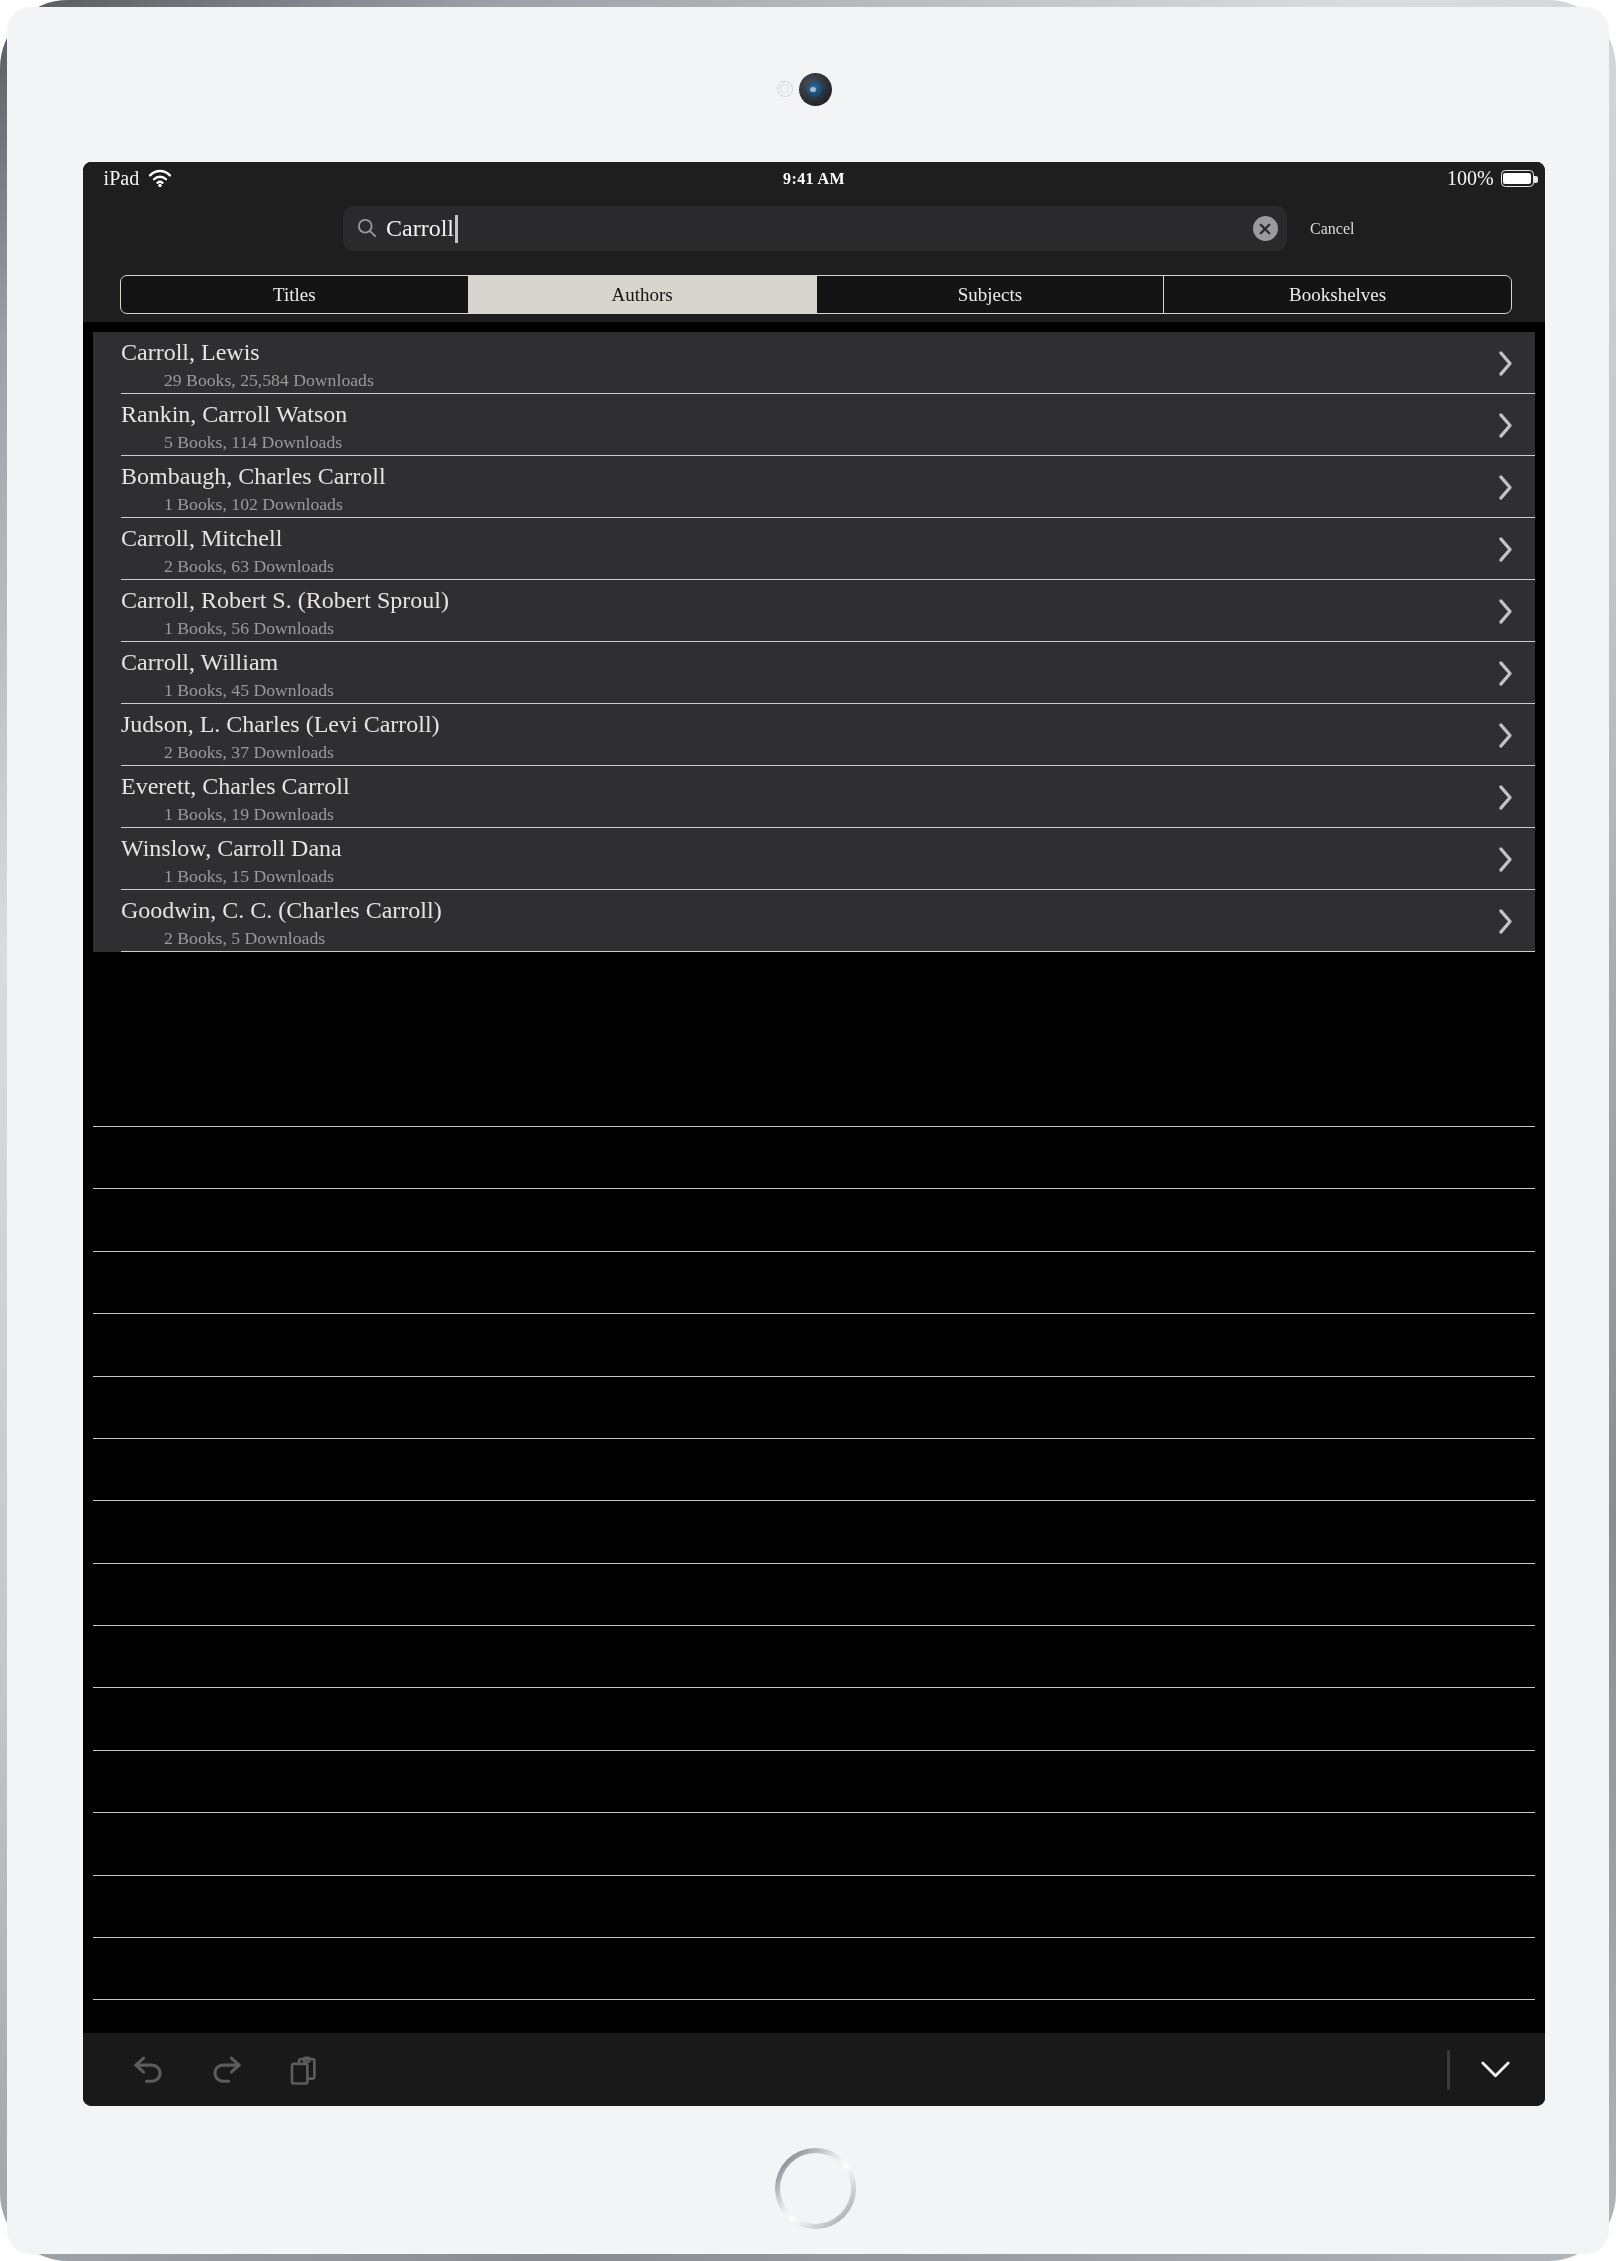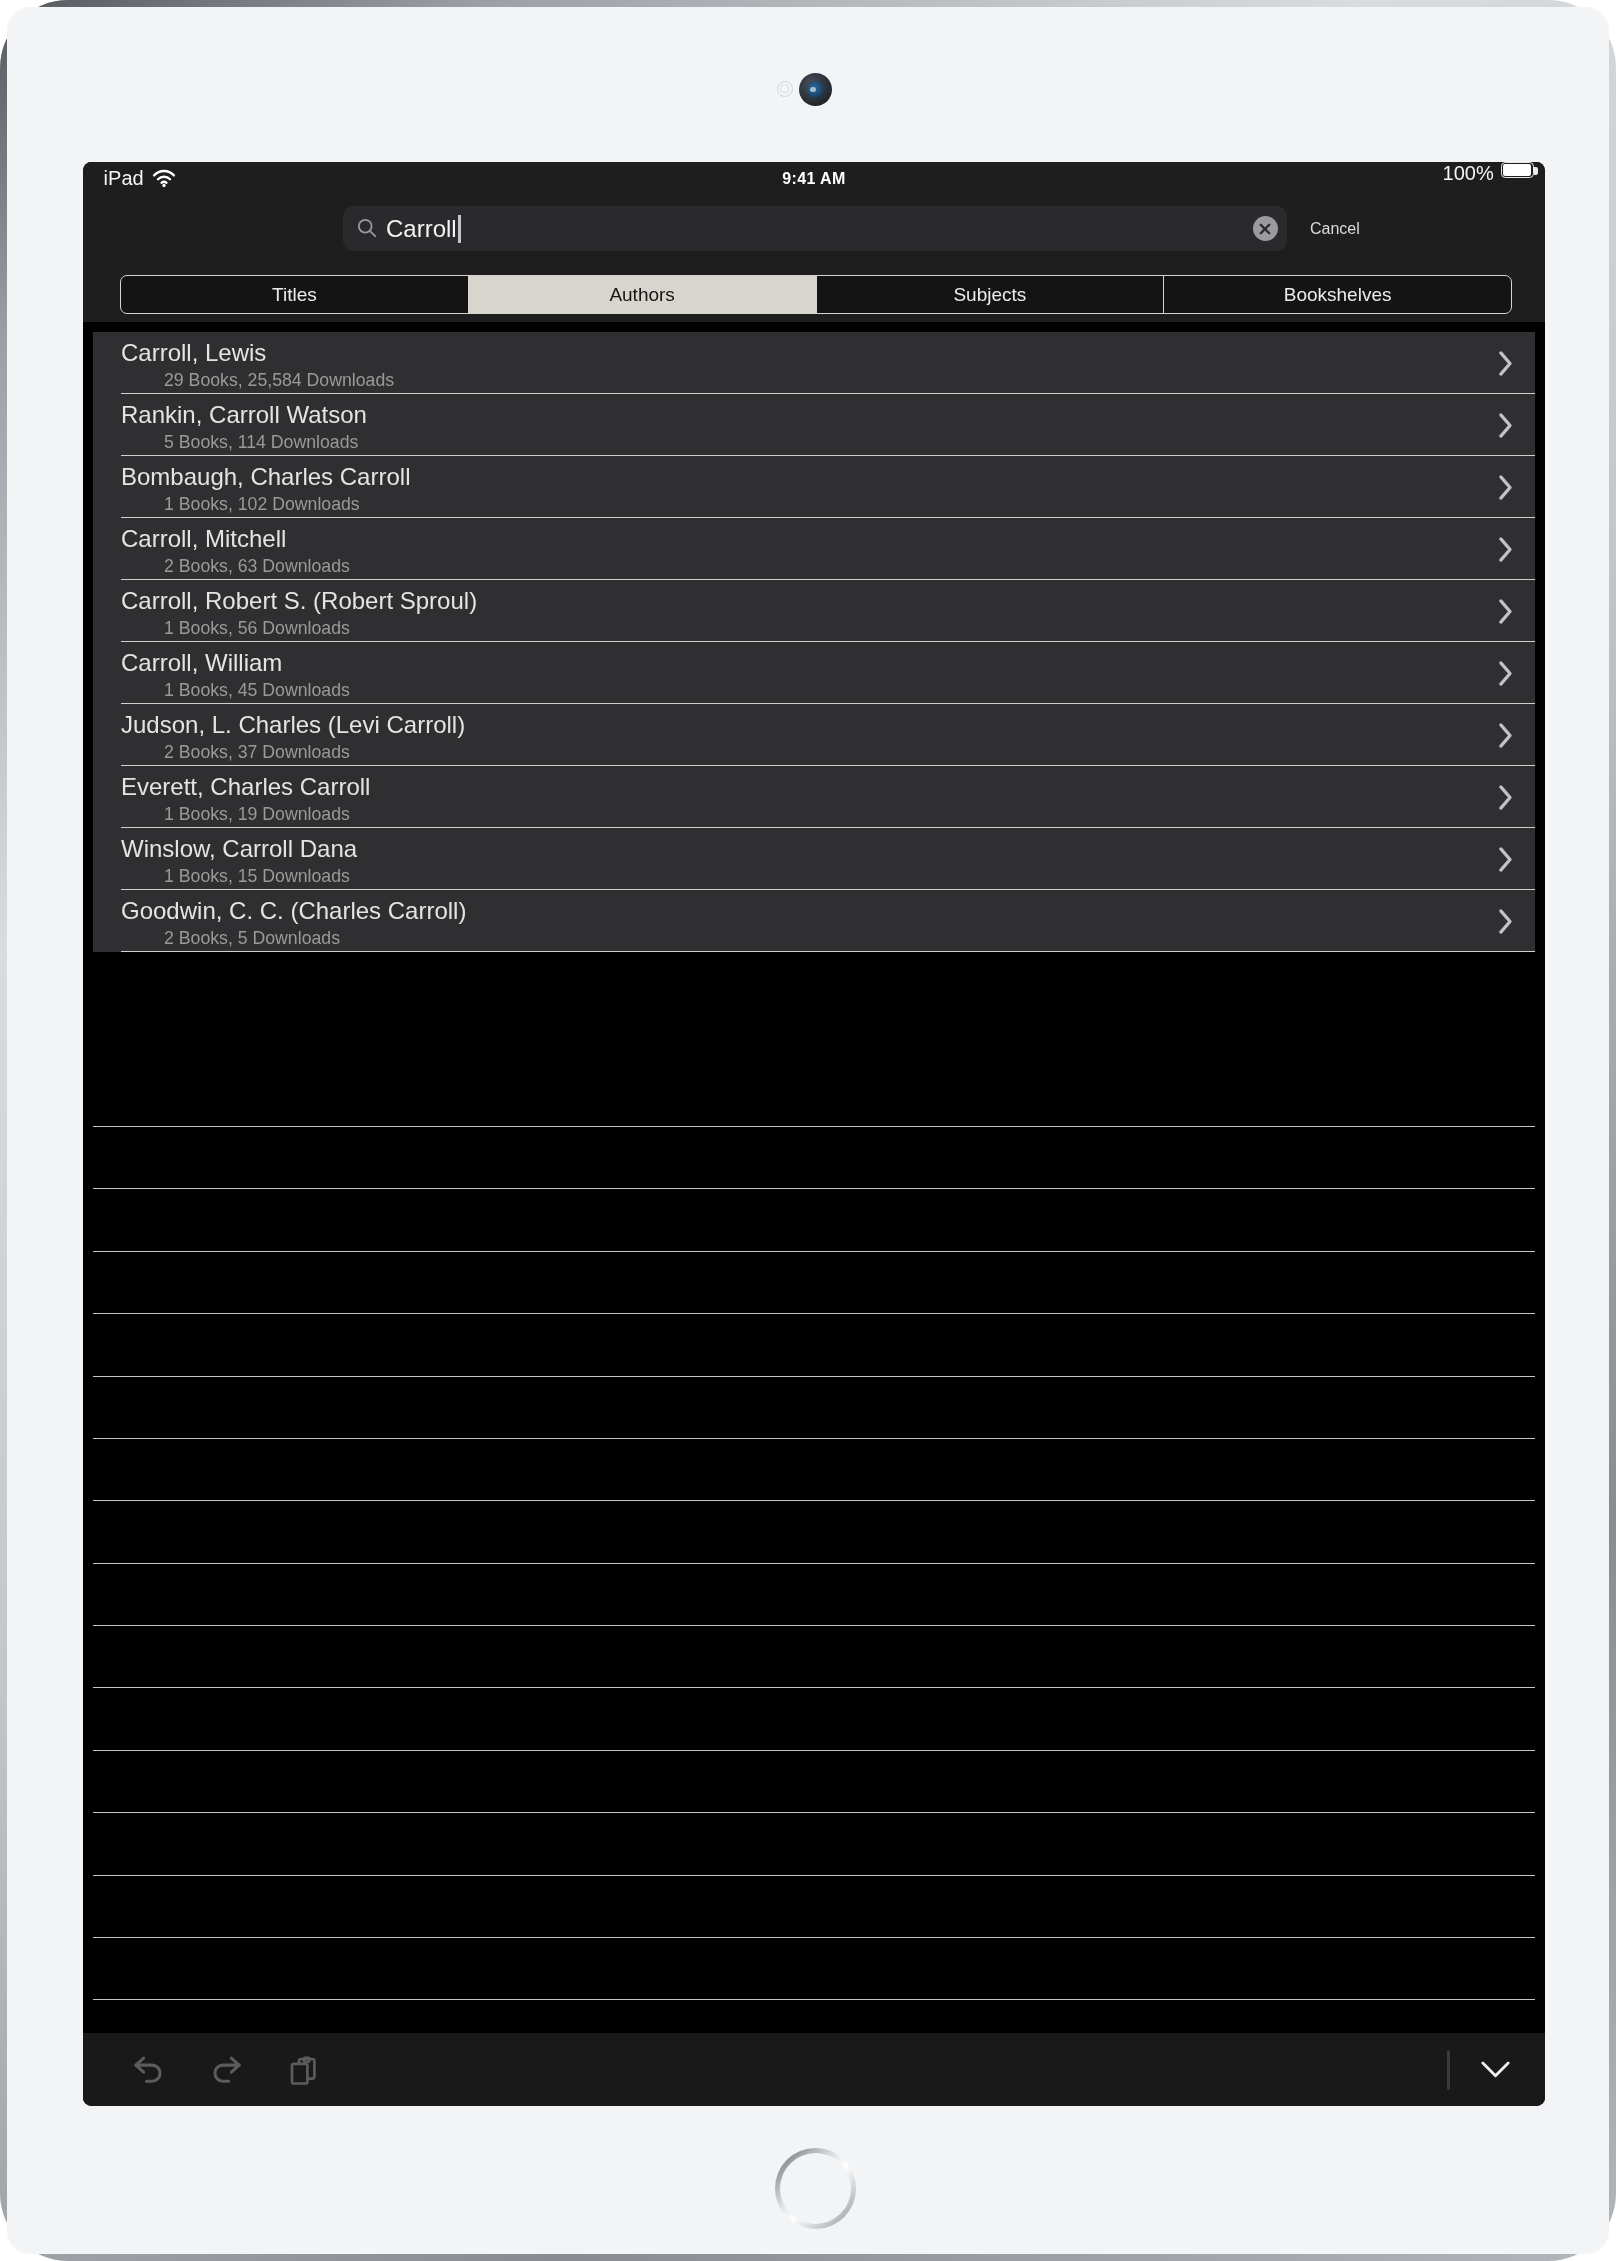--- a/index.html
+++ b/index.html
@@ -1,19 +1,19 @@
 <!DOCTYPE html>
 <html style="font-size:11.3px"><head>
 <meta charset="utf-8">
 <style>
   html,body{margin:0;padding:0;background:#ffffff;width:1616px;height:2261px;overflow:hidden;
     font-family:"Liberation Sans",sans-serif;-webkit-font-smoothing:antialiased;}
   .device{position:absolute;left:0;top:0;width:1616px;height:2261px;border-radius:68px;
     background:linear-gradient(145deg,#54575c 0%,#9ba0a6 10%,#d9dcdf 28%,#c2c6ca 50%,#888c91 78%,#b3b7bc 100%);}
-  .bezel{position:absolute;left:7px;top:7px;right:7px;bottom:7px;background:#f3f4f6;border-radius:23px;}
+  .bezel{position:absolute;left:7px;top:7px;right:7px;bottom:7px;background:#f3f4f6;border-radius:23px;font-family:Liberation Serif, serif;}
   
   .sensor{position:absolute;left:770px;top:74px;width:15.6px;height:15.6px;border-radius:50%;
     border:1.4px solid #d3d6da;box-sizing:border-box;}
   .sensor::after{content:"";position:absolute;left:2.1px;top:2.1px;width:8.5px;height:8.5px;border-radius:50%;
     border:1.4px solid #d9dcdf;box-sizing:border-box;}
   .camera{position:absolute;left:792px;top:66px;width:33px;height:33px;border-radius:50%;
     background:radial-gradient(circle at 38% 35%,#4a505a 0%,#2b2f36 55%,#141619 100%);}
   .camera .lens{position:absolute;left:7.8px;top:7.8px;width:17px;height:17px;border-radius:50%;
     background:radial-gradient(circle at 40% 40%,#2f6a9a 0%,#1d4a70 55%,#0c1d2c 100%);}
   .camera .glint{position:absolute;left:11.3px;top:13.5px;width:5.7px;height:5.7px;border-radius:50%;background:#b9cddc;opacity:.85;}
@@ -24,21 +24,21 @@
   
   .screen{position:absolute;left:76px;top:155px;width:1462px;height:1944px;background:#000;
     border-radius:8.5px;overflow:hidden;}
   
   .header{position:absolute;left:0;top:0;width:100%;height:160px;background:#1e1e1f;}
   .statusbar{position:absolute;left:0;top:0;width:100%;height:33px;}
   .sb-left{position:absolute;left:20.6px;top:0;height:33px;display:flex;align-items:center;gap:8.5px;}
   .sb-device{color:#f4f4f4;font-size:20px;}
   .sb-time{position:absolute;left:0;right:0;top:0;height:33px;display:flex;align-items:center;justify-content:center;
     color:#ffffff;font-size:16px;font-weight:700;letter-spacing:0.4px;}
-  .sb-right{position:absolute;right:11.3px;top:0;height:33px;display:flex;gap:7px;}
+  .sb-right{position:absolute;right:11.3px;top:0;height:33px;display:flex;align-items:center;gap:7px;}
   .sb-batt-text{color:#f4f4f4;font-size:20px;}
   .batt{position:relative;width:33px;height:16.3px;border:1.4px solid #e9e9e9;border-radius:4.3px;box-sizing:border-box;}
   .batt .fill{position:absolute;left:1.4px;top:1.4px;right:1.4px;bottom:1.4px;background:#ffffff;border-radius:2.1px;}
   .batt .tip{position:absolute;right:-5px;top:4.3px;width:3.5px;height:7.8px;background:#e9e9e9;border-radius:0 2.1px 2.1px 0;}
   
   .searchfield{position:absolute;left:260px;top:44px;width:944px;height:45px;background:#2a2a2c;border-radius:10px;}
   .searchfield .mag{position:absolute;left:12.8px;top:11.3px;}
   .search-text{position:absolute;left:43px;top:0;height:45px;display:flex;align-items:center;color:#f3f3f3;font-size:24px;}
   .caret{display:inline-block;width:2.8px;height:28px;background:#c2c6cc;margin-left:1.4px;}
   .clearbtn{position:absolute;right:9.2px;top:10px;width:25px;height:25px;border-radius:50%;background:#9a9aa0;

